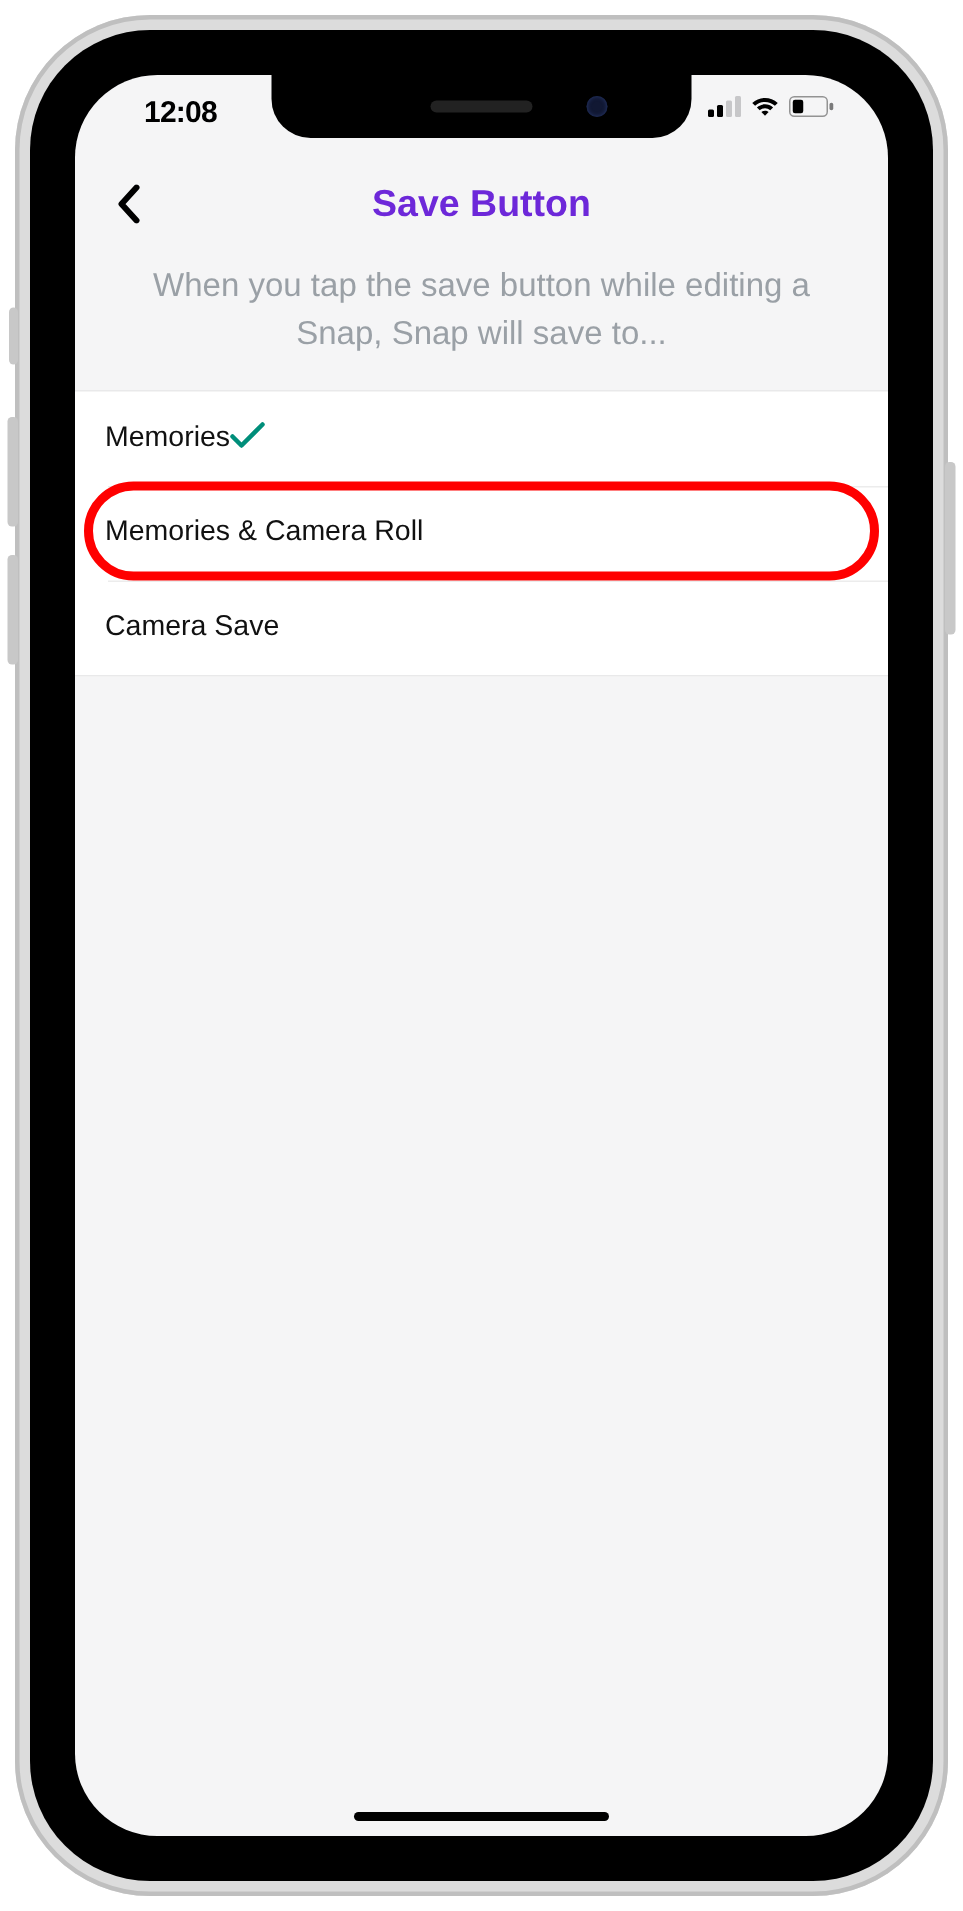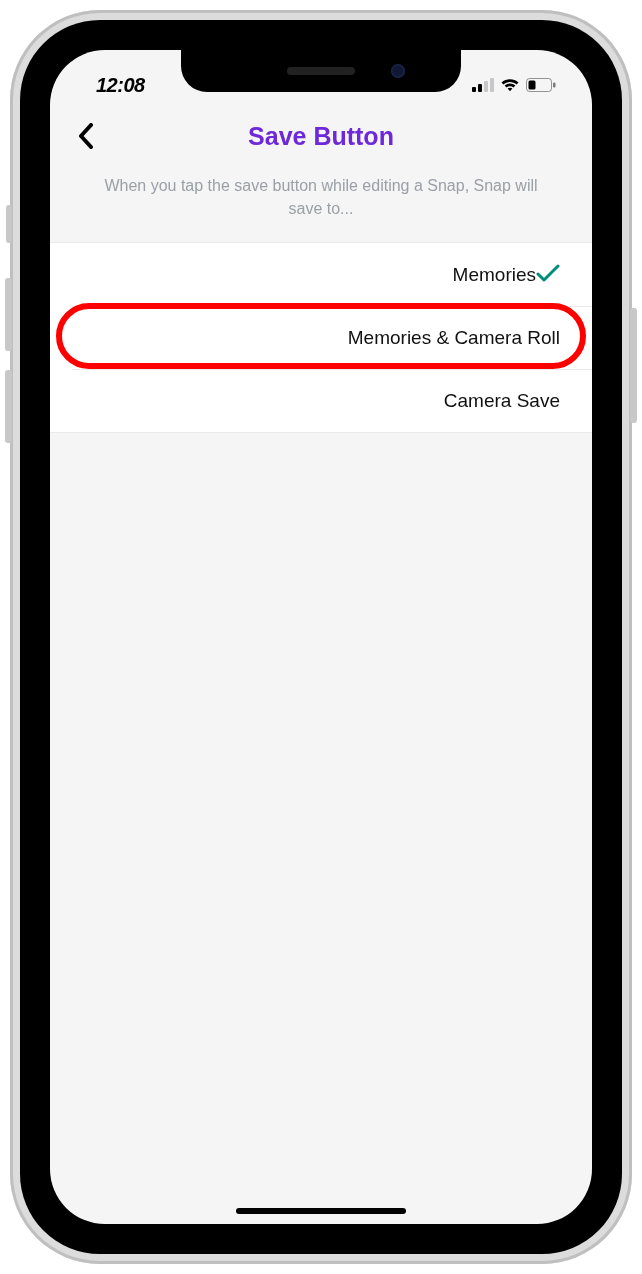--- a/index.html
+++ b/index.html
@@ -23,32 +23,32 @@
     .power-btn { right: -5px; top: 298px; width: 7px; height: 115px; }
     
     .notch {
       position: absolute; top: 0; left: 50%; transform: translateX(-50%);
       width: 280px; height: 42px; background: #000; border-bottom-left-radius: 26px; border-bottom-right-radius: 26px;
       display: flex; align-items: center; justify-content: center; gap: 50px;
     }
     .speaker { width: 68px; height: 8px; background: #222; border-radius: 4px; }
     .camera { position: absolute; right: 56px; top: 14px; width: 14px; height: 14px; background: #111833; border-radius: 50%; box-shadow: inset 0 0 3px #2a3a6e; }
     
-    .status-bar { height: 56px; display: flex; justify-content: space-between; align-items: center; padding: 0 32px; padding-top: 14px; font-style: italic; }
+    .status-bar { height: 56px; display: flex; justify-content: space-between; align-items: flex-start; padding: 0 32px; padding-top: 14px; }
     .status-time { font-size: 20px; font-weight: 600; color: #000; letter-spacing: -0.5px; margin-left: 14px; }
     .status-icons { display: flex; align-items: center; gap: 6px; margin-right: 4px; }
     
     .header { height: 60px; display: flex; align-items: center; justify-content: center; position: relative; }
     .back-btn { position: absolute; left: 16px; top: 50%; transform: translateY(-50%); width: 40px; height: 40px; display:flex; align-items:center; justify-content:center; }
     .header-title { font-size: 25px; font-weight: 700; color: #6d28d9; }
     
-    .desc { text-align: center; color: #9aa0a6; font-size: 16px; padding: 8px 44px 22px; line-height: 1.45; }
+    .desc { text-align: center; color: #9aa0a6; font-size: 22px; padding: 8px 44px 22px; line-height: 1.45; }
     
     .options { background: #fff; border-top: 1px solid #e9e9ea; border-bottom: 1px solid #e9e9ea; position: relative; }
-    .opt-row { height: 63px; display: flex; align-items: center; justify-content: flex-end; padding: 0 32px; position: relative; }
+    .opt-row { height: 63px; display: flex; align-items: center; justify-content: flex-start; padding: 0 20px; position: relative; }
     .opt-row + .opt-row::before { content:""; position:absolute; left:22px; right:0; top:0; height:1px; background:#ececec; }
     .opt-label { font-size: 19px; color: #111; }
     .check { color: #008e7a; }
     
     .highlight-ring {
       position: absolute; border: 6px solid #ff0000; border-radius: 34px; pointer-events: none;
       left: 6px; right: 6px; height: 66px; top: 60px;
     }
     
     .home-indicator { position: absolute; bottom: 10px; left: 50%; transform: translateX(-50%); width: 170px; height: 6px; background: #000; border-radius: 3px; }

